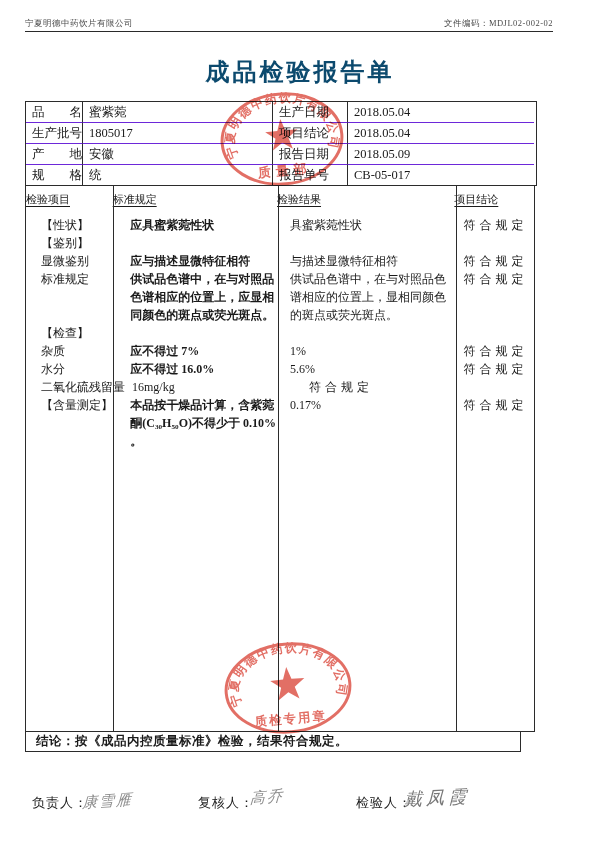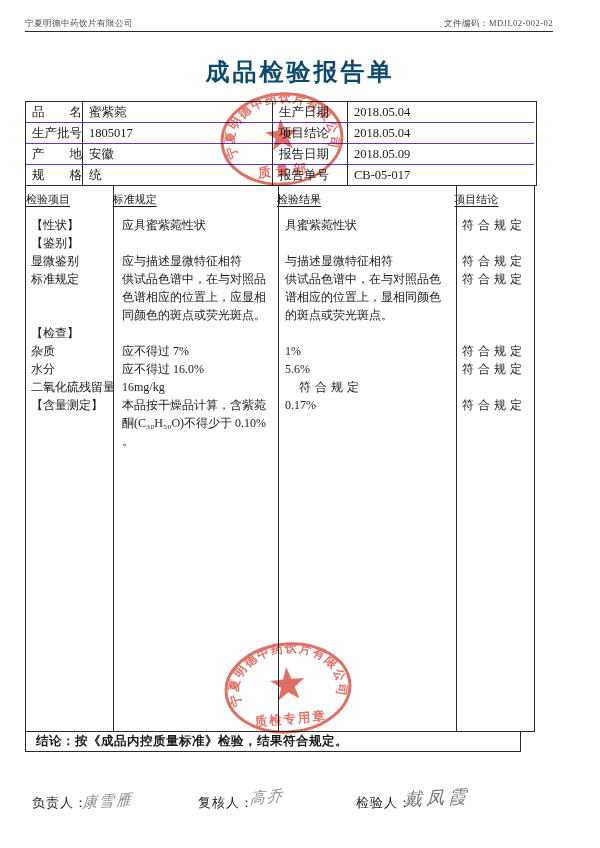--- a/index.html
+++ b/index.html
@@ -25,23 +25,23 @@
   .info-label{letter-spacing:0;}
   
   .main-table{position:absolute;left:25px;top:185px;width:510px;height:547px;
     border:1.5px solid #2b2b2b;box-sizing:border-box;}
   .vline{position:absolute;top:0;bottom:0;width:1px;background:#2b2b2b;}
   .vl1{left:87px;} .vl2{left:252px;} .vl3{left:430px;}
   .mt-header{display:flex;height:30px;align-items:flex-start;padding-top:6px;box-sizing:border-box;}
   .mt-header .hc{font-size:11px;text-align:left;}
   .mt-header .hc span{text-decoration:underline;text-underline-offset:3px;}
   .hc1{width:87px;} .hc2{width:165px;} .hc3{width:178px;} .hc4{width:80px;}
-  .mt-row{display:flex;font-size:12px;line-height:18px;}
+  .mt-row{display:flex;font-size:12px;line-height:18px;margin-left:10px;}
   .c1{width:82px;padding-left:5px;white-space:nowrap;overflow:visible;}
-  .c2{width:153px;padding-left:9px;padding-right:1px;}
+  .c2{width:153px;padding-left:9px;padding-right:1px;font-weight:bold;}
   .c3{width:166px;padding-left:9px;padding-right:3px;}
   .c4{width:72px;padding-left:8px;letter-spacing:4px;white-space:nowrap;}
   
   .conclusion-box{position:absolute;left:25px;top:731px;width:496px;height:21px;
     border:1.5px solid #2b2b2b;box-sizing:border-box;line-height:18px;
     font-size:12.5px;font-weight:bold;padding-left:10px;letter-spacing:.5px;}
   
   .sig-row{position:absolute;left:0;top:786px;width:600px;height:46px;font-size:13px;}
   .sig-label{position:absolute;top:8px;letter-spacing:1px;}
   .lab1{left:32px;} .lab2{left:198px;} .lab3{left:356px;}

